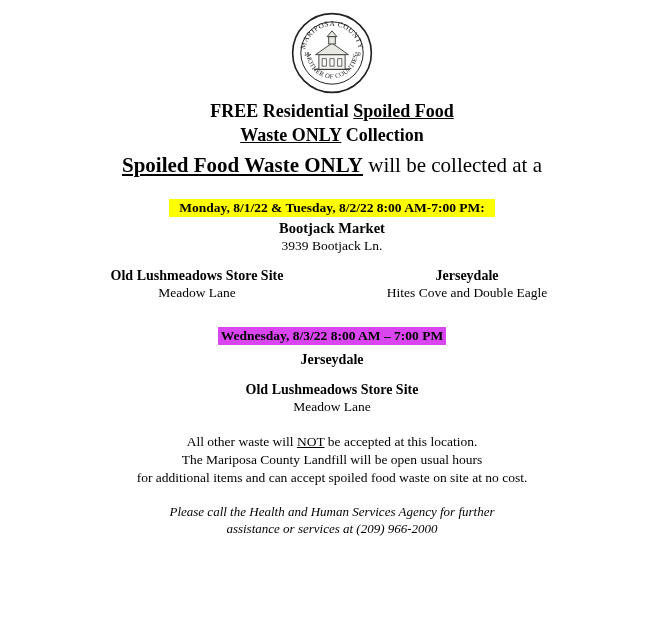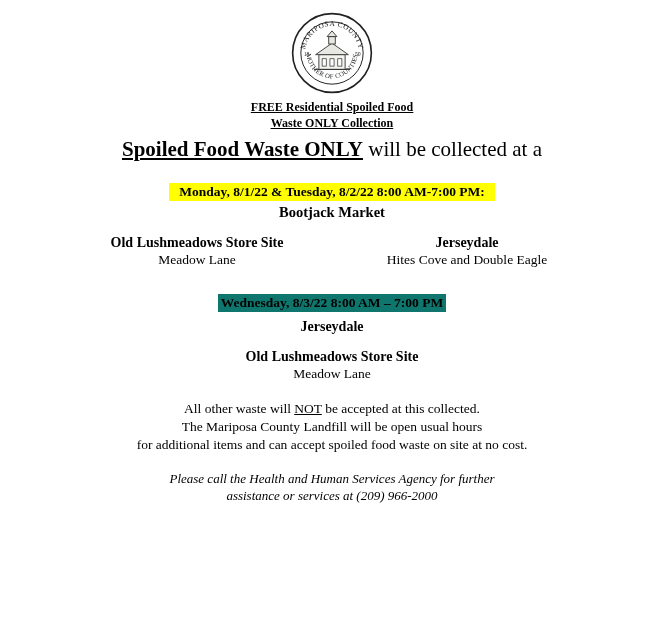--- a/index.html
+++ b/index.html
@@ -33,25 +33,24 @@
     display: block;
   }
   .title {
     font-size: 33px;
     font-weight: bold;
     letter-spacing: 0.5px;
     margin-top: 8px;
     line-height: 1.1;
   }
   .subtitle {
-    font-size: 12px;
+    font-size: 18px;
     font-weight: bold;
     line-height: 1.32;
     margin-top: 6px;
-    text-decoration: underline;
   }
   .u { text-decoration: underline; }
   .lead {
     font-size: 21px;
     line-height: 1.3;
     margin-top: 4px;
   }
   .lead .bold-u {
     font-weight: bold;
     text-decoration: underline;
@@ -59,21 +58,21 @@
   .hl-yellow {
     display: inline-block;
     background: #ffff00;
     font-size: 13.5px;
     font-weight: bold;
     padding: 1px 10px;
     margin-top: 20px;
   }
   .hl-green {
     display: inline-block;
-    background: #0f766e;
+    background: #d946ef;
     font-size: 13.5px;
     font-weight: bold;
     padding: 1px 3px;
     margin-top: 26px;
   }
   .venue-name {
     font-size: 14.5px;
     font-weight: bold;
     margin-top: 3px;
     text-align: center;
@@ -163,20 +162,21 @@
     <span class="u">Waste ONLY</span><span> Collection</span>
   </div>
 
   <div class="lead">
     <span class="bold-u">Spoiled Food Waste ONLY</span><span> will be collected at a</span><br>
   </div>
 
   <div>
     <div class="hl-yellow">Monday, 8/1/22 &amp; Tuesday, 8/2/22 8:00 AM-7:00 PM:</div>
     <div class="venue-name">Bootjack Market</div>
+    <div class="venue-addr">3939 Bootjack Ln.</div>
 
     <div class="two-col">
       <div class="col">
         <div class="c-name">Old Lushmeadows Store Site</div>
         <div class="c-sub">Meadow Lane</div>
       </div>
       <div class="col">
         <div class="c-name">Jerseydale</div>
         <div class="c-sub">Hites Cove and Double Eagle</div>
       </div>
@@ -188,21 +188,21 @@
     <div class="site-block" style="margin-top:7px;">
       <div class="site-name">Jerseydale</div>
     </div>
     <div class="site-block">
       <div class="site-name">Old Lushmeadows Store Site</div>
       <div class="site-sub">Meadow Lane</div>
     </div>
   </div>
 
   <div class="notes">
-    <span>All other waste will </span><span class="u">NOT</span><span> be accepted at this collected.</span><br>
+    <span>All other waste will </span><span class="u">NOT</span><span> be accepted at this location.</span><br>
     <span>The Mariposa County Landfill will be open usual hours</span><br>
     <span>for additional items and can accept spoiled food waste on site at no cost.</span>
   </div>
 
   <div class="italic-note">
     <span>Please call the Health and Human Services Agency for further</span><br>
     <span>assistance or services at (209) 966-2000</span>
   </div>
 
 </div>

